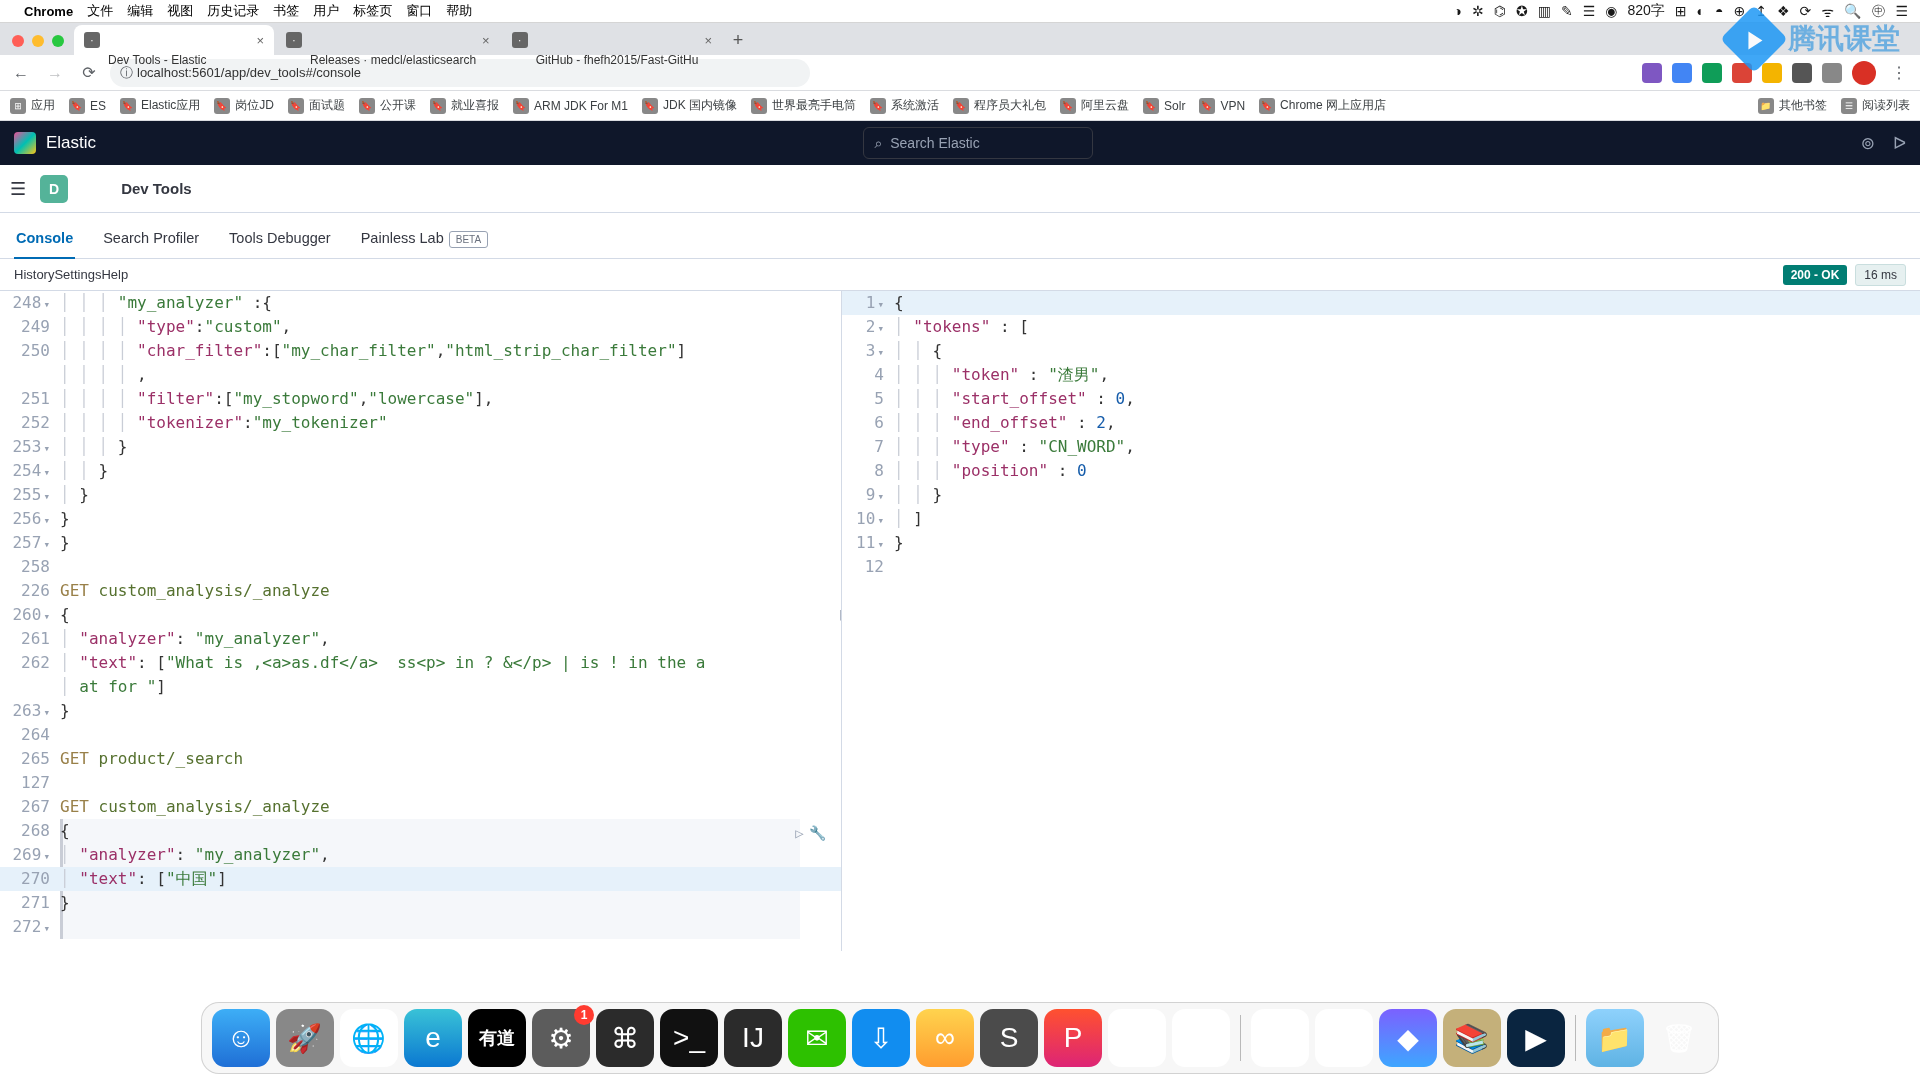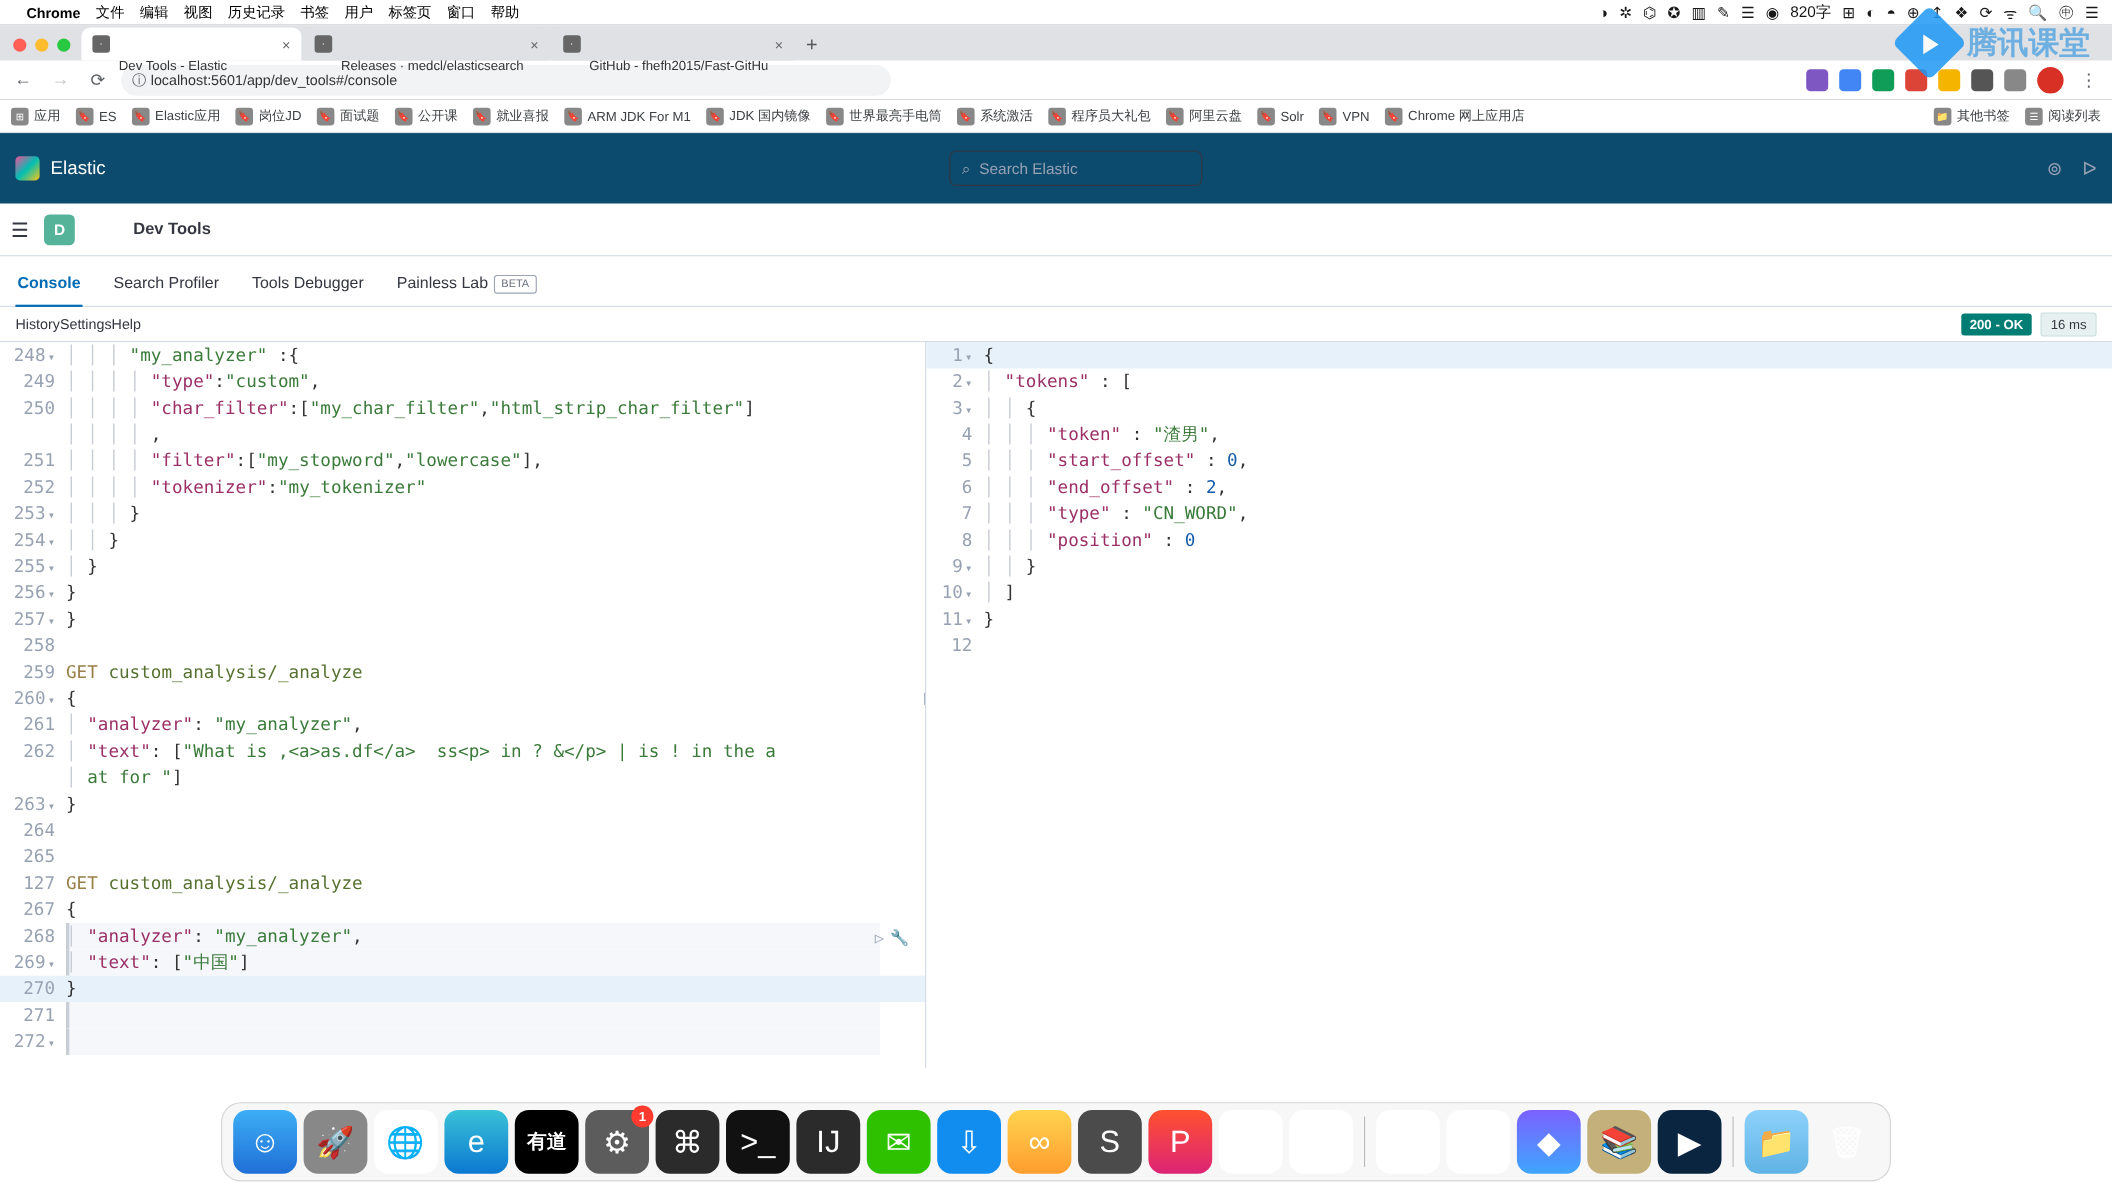--- a/index.html
+++ b/index.html
@@ -38,21 +38,21 @@
 .ext-icon { width:20px; height:20px; border-radius:4px; background:#999; font-size:10px; }
 .avatar-circle { width:24px; height:24px; border-radius:50%; background:#d93025; }
 
 
 .bookmarks-bar { height:30px; background:#fff; border-bottom:1px solid #dadce0; display:flex; align-items:center; padding:0 10px; gap:14px; font-size:12px; color:#3c4043; }
 .bookmarks-bar .bm { display:flex; align-items:center; gap:5px; }
 .bookmarks-bar .bm .ico { width:16px; height:16px; background:#888; border-radius:3px; font-size:9px; color:#fff; display:flex; align-items:center; justify-content:center; }
 .bookmarks-bar .right-bm { margin-left:auto; display:flex; gap:14px; }
 
 
-.kbn-header { height:64px; background:#0c4a6e; display:flex; align-items:center; padding:0 14px; color:#fff; }
+.kbn-header { height:44px; background:#0f172a; display:flex; align-items:center; padding:0 14px; color:#fff; }
 .kbn-logo { display:flex; align-items:center; gap:10px; font-size:17px; }
 .kbn-logo .cluster-ico { width:22px; height:22px; border-radius:4px; background:linear-gradient(135deg,#f04e98,#00bfb3,#fec514); }
 .kbn-search { margin:0 auto; width:230px; height:32px; border:1px solid #343741; border-radius:6px; display:flex; align-items:center; padding:0 10px; color:#98a2b3; gap:8px; font-size:14px; }
 .kbn-header .hdr-right { display:flex; gap:18px; align-items:center; font-size:17px; color:#98a2b3; }
 
 
 .kbn-breadcrumb { height:48px; border-bottom:1px solid #d3dae6; display:flex; align-items:center; padding:0 10px; gap:14px; }
 .hamburger { font-size:18px; color:#343741; }
 .space-badge { width:28px; height:28px; border-radius:5px; background:#54b399; color:#fff; font-weight:700; display:flex; align-items:center; justify-content:center; font-size:14px; }
 .breadcrumb-text { font-size:15px; font-weight:600; color:#343741;margin-left:39px; }
@@ -317,21 +317,21 @@
         <div>250</div>
         <div></div>
         <div>251</div>
         <div>252</div>
         <div>253<span class="fold-marker">▾</span></div>
         <div>254<span class="fold-marker">▾</span></div>
         <div>255<span class="fold-marker">▾</span></div>
         <div>256<span class="fold-marker">▾</span></div>
         <div>257<span class="fold-marker">▾</span></div>
         <div>258</div>
-        <div>259</div>
+        <div>226</div>
         <div>260<span class="fold-marker">▾</span></div>
         <div>261</div>
         <div>262</div>
         <div></div>
         <div>263<span class="fold-marker">▾</span></div>
         <div>264</div>
         <div>265</div>
         <div>127</div>
         <div>267</div>
         <div>268</div>
@@ -353,20 +353,21 @@
         <div class="ln"><span class="punc">}</span></div>
         <div class="ln"><span class="punc">}</span></div>
         <div class="ln"></div>
         <div class="ln"><span class="method">GET</span><span class="punc"> </span><span class="path">custom_analysis/_analyze</span></div>
         <div class="ln"><span class="punc">{</span></div>
         <div class="ln"><span class="guide">│ </span><span class="key">"analyzer"</span><span class="punc">: </span><span class="str">"my_analyzer"</span><span class="punc">,</span></div>
         <div class="ln"><span class="guide">│ </span><span class="key">"text"</span><span class="punc">: [</span><span class="str">"What is ,&lt;a&gt;as.df&lt;/a&gt;  ss&lt;p&gt; in ? &amp;&lt;/p&gt; | is ! in the a</span></div>
         <div class="ln"><span class="guide">│ </span><span class="str">at for "</span><span class="punc">]</span></div>
         <div class="ln"><span class="punc">}</span></div>
         <div class="ln"></div>
+        <div class="ln"><span class="method">GET</span><span class="punc"> </span><span class="path">product/_search</span></div>
         <div class="ln"></div>
         <div class="ln"><span class="method">GET</span><span class="punc"> </span><span class="path">custom_analysis/_analyze</span></div>
         <div class="ln"><span class="punc">{</span></div>
         <div class="ln"><span class="guide">│ </span><span class="key">"analyzer"</span><span class="punc">: </span><span class="str">"my_analyzer"</span><span class="punc">,</span></div>
         <div class="ln"><span class="guide">│ </span><span class="key">"text"</span><span class="punc">: [</span><span class="str">"中国"</span><span class="punc">]</span></div>
         <div class="ln"><span class="punc">}</span></div>
       </div>
     <div class="run-icons" style="top:530px; right:14px">
       <span>▷</span>
       <span>🔧</span>

